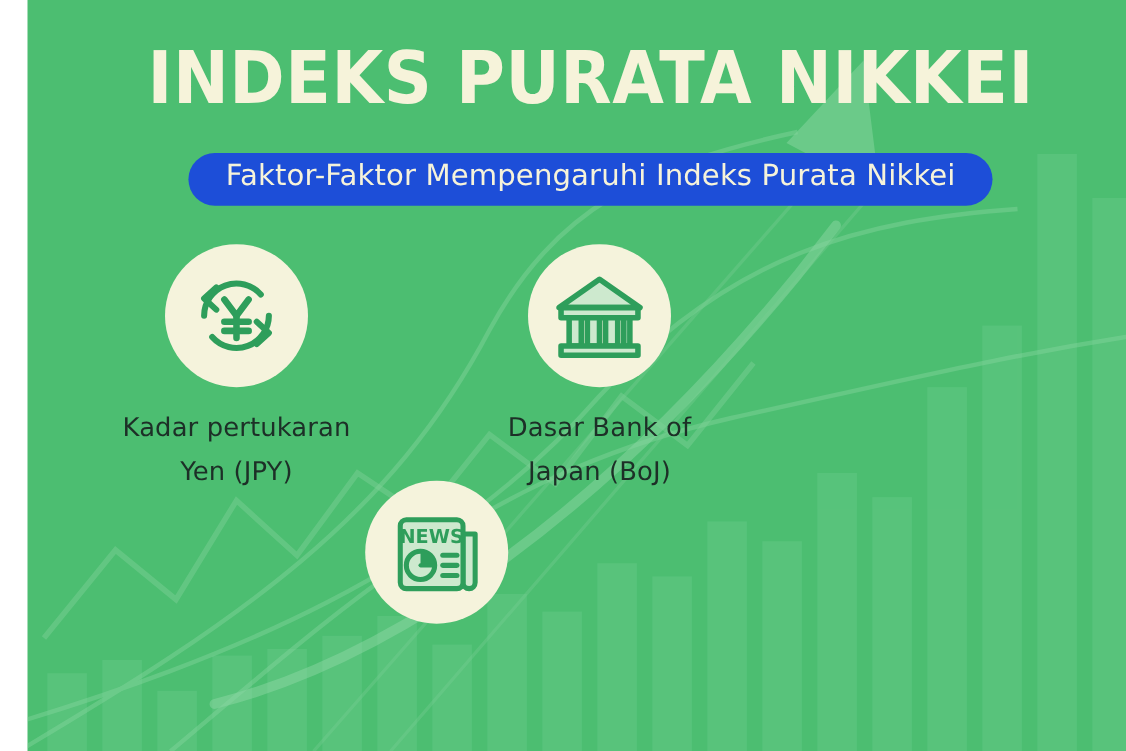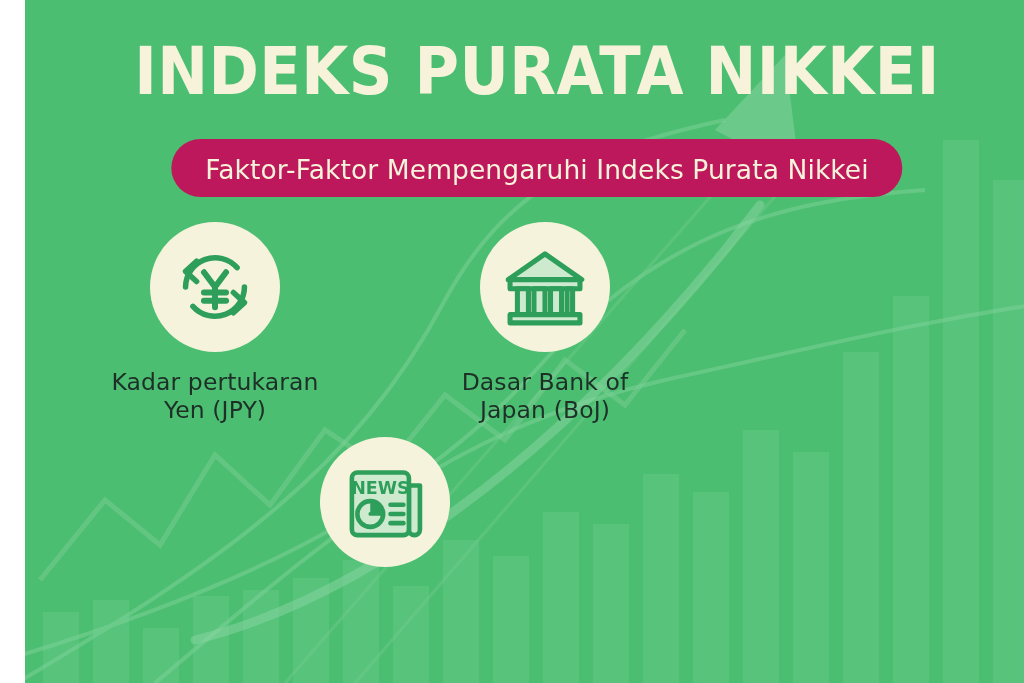--- a/index.html
+++ b/index.html
@@ -47,23 +47,23 @@
     white-space: nowrap;
     margin: 0;
   }
 
   
   #subtitle-pill {
     position: absolute;
     top: 139px;
     left: 50%;
     transform: translateX(-50%);
-    background: #be185d;
+    background: #1d4ed8;
     border-radius: 30px;
-    padding: 15px 34px 11px 34px;
+    padding: 5px 34px 11px 34px;
     box-sizing: border-box;
   }
   #subtitle-text {
     font-size: 26.5px;
     line-height: 32px;
     color: #F6F3DA;
     white-space: nowrap;
     letter-spacing: 0.1px;
   }
 
@@ -83,32 +83,32 @@
     align-items: center;
     justify-content: center;
     box-sizing: border-box;
   }
   .icon-circle svg {
     display: block;
   }
   .item-label {
     margin-top: 16px;
     font-size: 23.5px;
-    line-height: 28px;
+    line-height: 40px;
     color: #1D2F27;
     letter-spacing: 0.1px;
     white-space: pre-line;
   }
 
   
   #item-0 { left: 75px;  top: 222px; }
   #item-1 { left: 405px; top: 222px; }
   #item-2 { left: 723px; top: 222px; }
   
-  #item-3 { left: 245px; top: 437px; }
+  #item-3 { left: 257px; top: 437px; }
   #item-4 { left: 565px; top: 437px; }
 </style>
 </head>
 <body>
 
 <div id="infographic">
 
   <svg id="bg-layer" viewBox="0 0 1024 683" width="1024" height="683" xmlns="http://www.w3.org/2000/svg">
     <defs>
       <clipPath id="frameClip">

